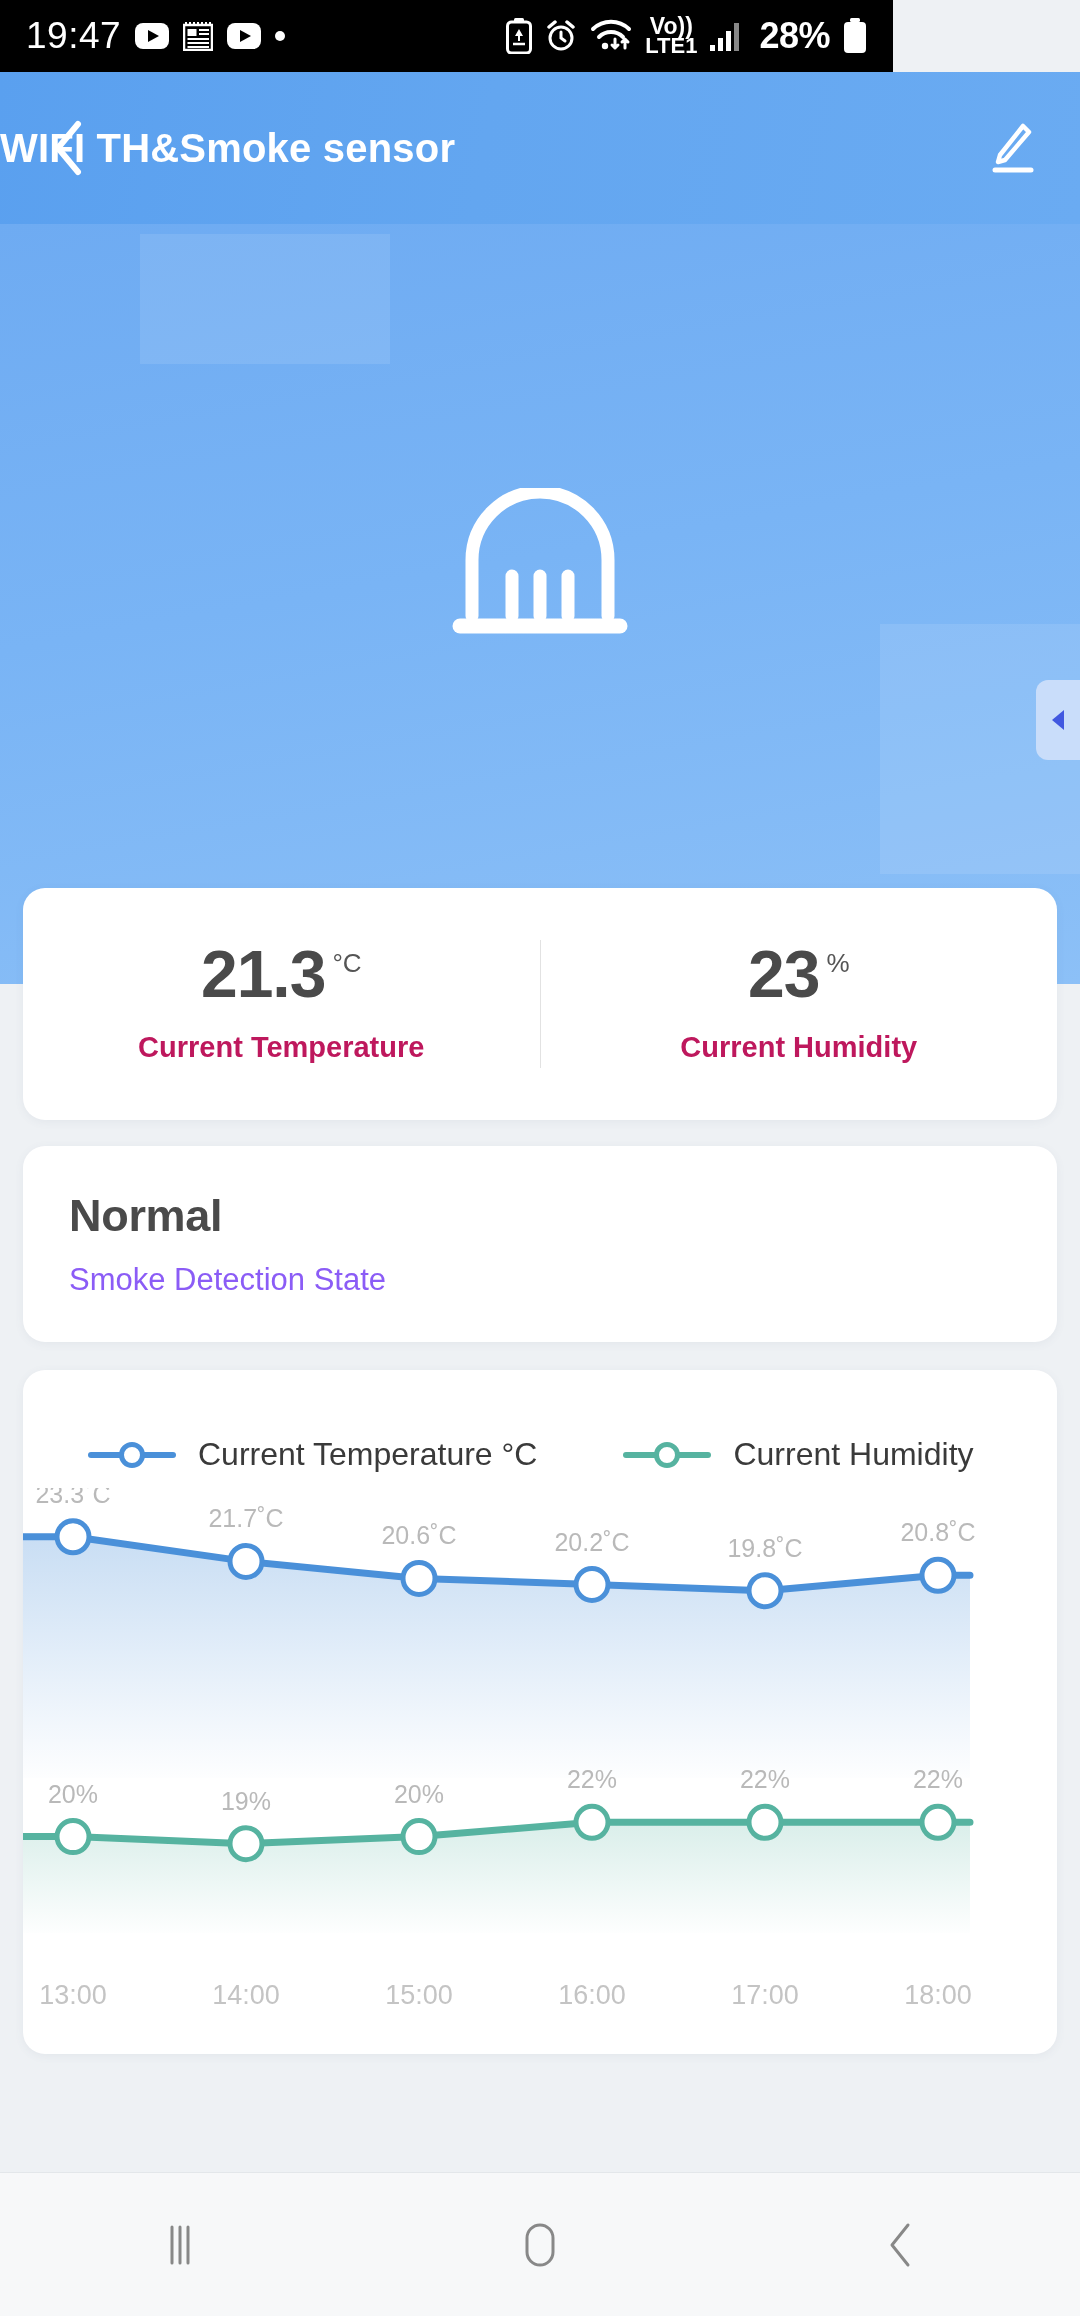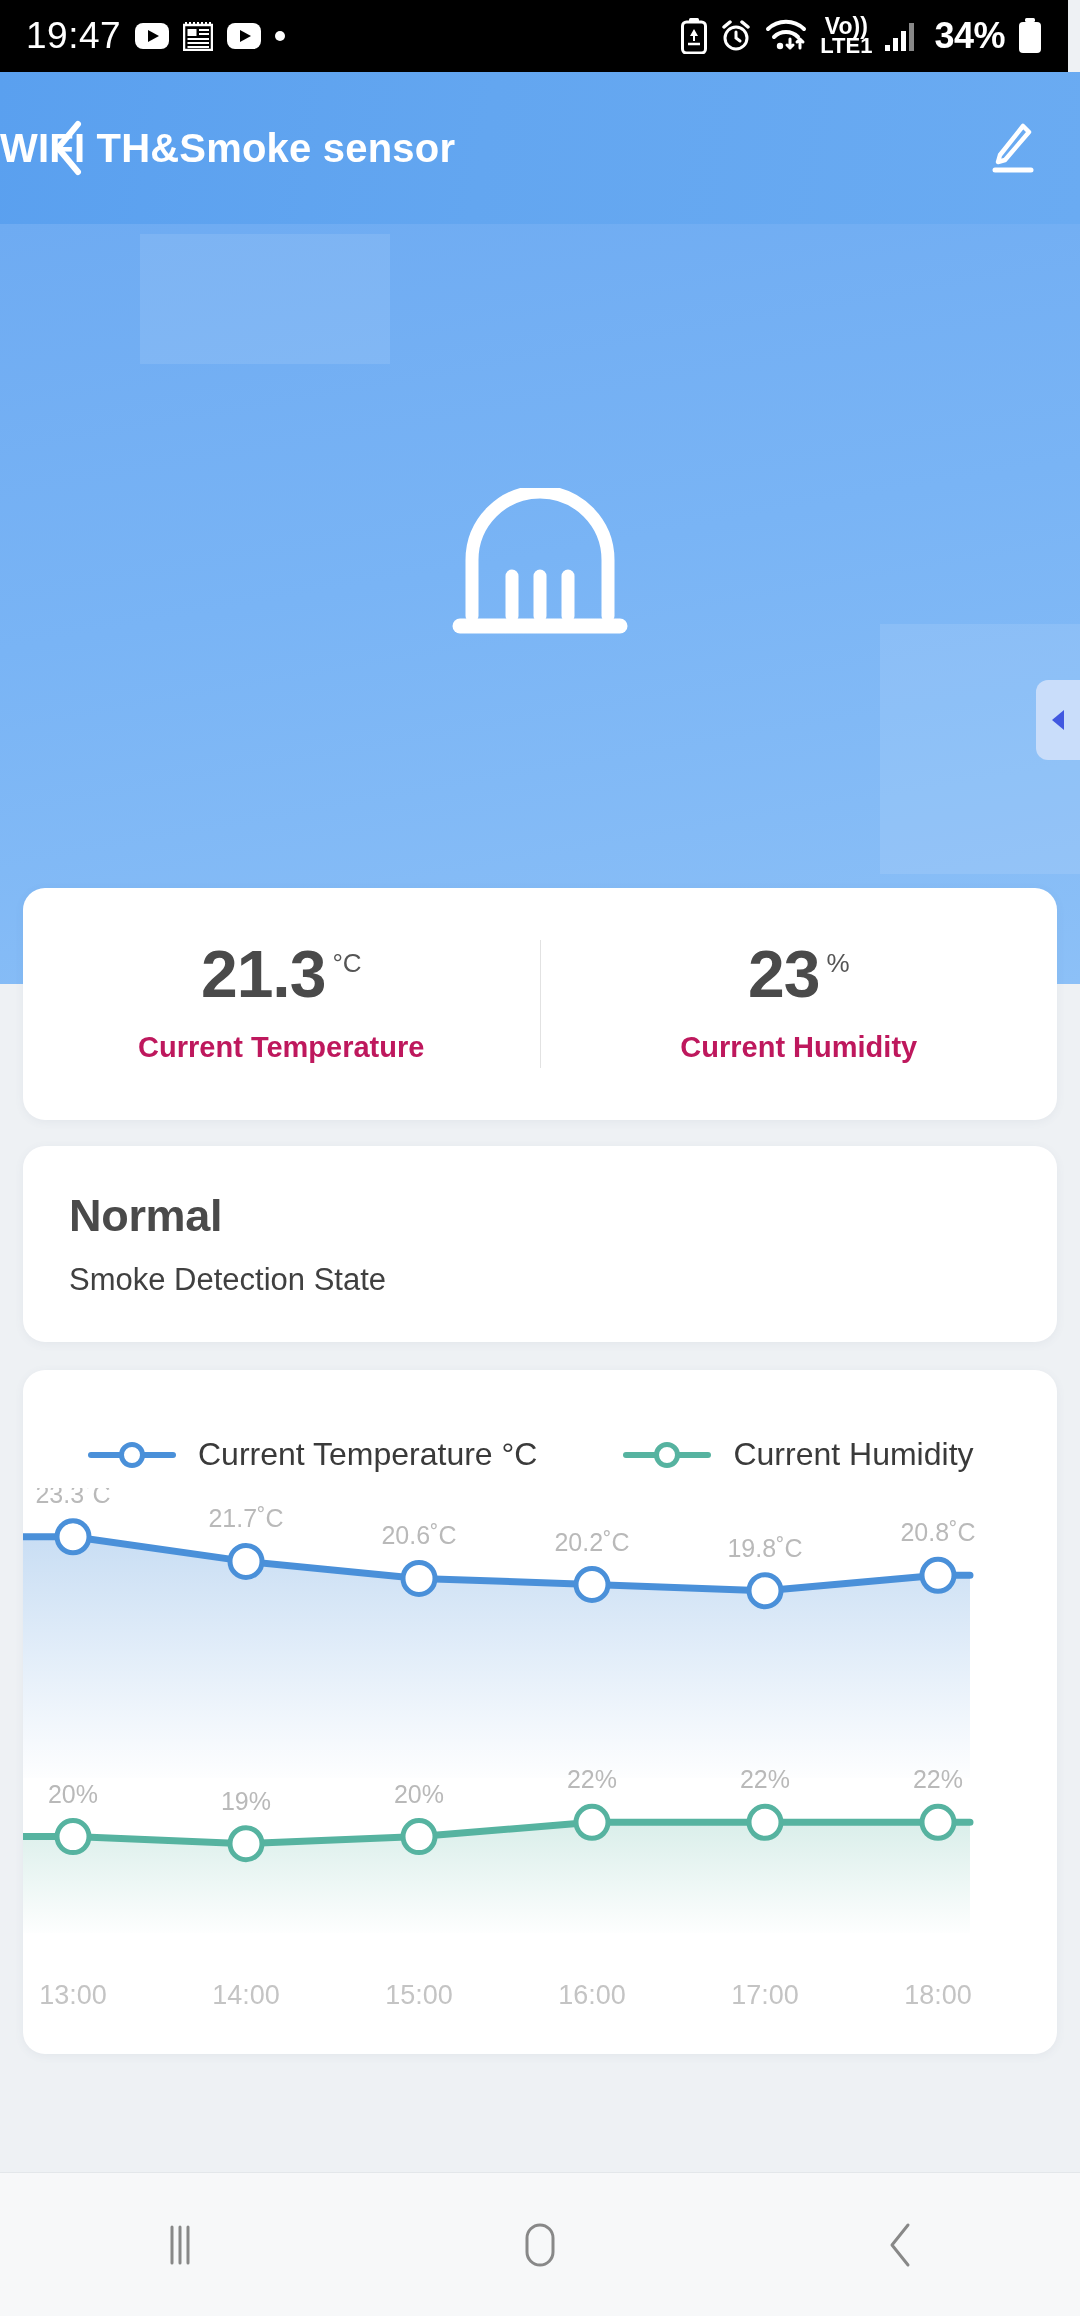--- a/index.html
+++ b/index.html
@@ -6,21 +6,21 @@
   html, body {
     width:1080px; height:2316px;
     background:#eef1f4;
     font-family:"Liberation Sans", sans-serif;
     overflow:hidden;
   }
   #root { position:relative; width:1080px; height:2316px; }
 
   
   .statusbar {
-    position:absolute; left:0; top:0; width:1068px; height:72px;
+    position:absolute; left:0; top:0; width:893px; height:72px;
     background:#000; color:#fff;
     display:flex; align-items:center; justify-content:space-between;
     padding:0 26px;
   }
   .sb-left { display:flex; align-items:center; gap:14px; }
   .sb-right { display:flex; align-items:center; gap:13px; }
   .sb-clock { font-size:37px; font-weight:400; letter-spacing:0.5px; }
   .sb-ico { display:flex; align-items:center; justify-content:center; }
   .sb-batt-pct { font-size:36px; font-weight:700; letter-spacing:-0.5px; margin-left:2px; }
   .dot { width:10px; height:10px; border-radius:50%; background:#fff; }
@@ -70,21 +70,21 @@
   .metric { flex:1; display:flex; flex-direction:column; align-items:center;
             justify-content:center; gap:26px; }
   .metric-value { display:flex; align-items:flex-start; color:#4a4a4a; }
   .metric-num { font-size:66px; font-weight:700; line-height:0.92; letter-spacing:-1px; }
   .metric-unit { font-size:26px; font-weight:400; margin-left:7px; margin-top:4px; color:#555; }
   .metric-label { font-size:29px; color:#be185d; font-weight:700; }
   .metric-divider { width:1px; background:#e2e2e2; margin:52px 0; }
 
   .card-state { top:1146px; height:196px; padding:44px 46px 0 46px; }
   .state-title { font-size:45px; font-weight:700; color:#4a4a4a; letter-spacing:-0.3px; }
-  .state-sub { font-size:31px; color:#404040; margin-top:20px; }
+  .state-sub { font-size:31px; color:#8b5cf6; margin-top:20px; }
 
   .card-chart { top:1370px; height:684px; overflow:hidden; }
 
   
   .legend { position:absolute; left:0; top:66px; width:1034px;
             display:flex; align-items:center; white-space:nowrap; }
   .legend-item { display:flex; align-items:center; }
   .legend-item.temp { margin-left:65px; }
   .legend-item.hum  { margin-left:86px; }
   .legend-mark { position:relative; width:88px; height:26px; flex:0 0 88px; }
@@ -169,21 +169,21 @@
         <span style="font-size:22px;font-weight:700;">LTE1</span>
       </span>
       <span class="sb-ico">
         <svg width="34" height="30" viewBox="0 0 34 30">
           <rect x="0" y="24" width="5" height="6" fill="#fff"></rect>
           <rect x="8" y="17" width="5" height="13" fill="#fff"></rect>
           <rect x="16" y="10" width="5" height="20" fill="#fff"></rect>
           <rect x="24" y="2" width="5" height="28" fill="#888"></rect>
         </svg>
       </span>
-      <span class="sb-batt-pct">34%</span>
+      <span class="sb-batt-pct">28%</span>
       <span class="sb-ico">
         <svg width="24" height="36" viewBox="0 0 24 36">
             <rect x="7" y="0" width="10" height="4" rx="1.5" fill="#fff"></rect>
             <rect x="1" y="4" width="22" height="31" rx="4" fill="#fff"></rect>
           </svg>
       </span>
     </div>
   </div>
 
   <div class="appbar">

